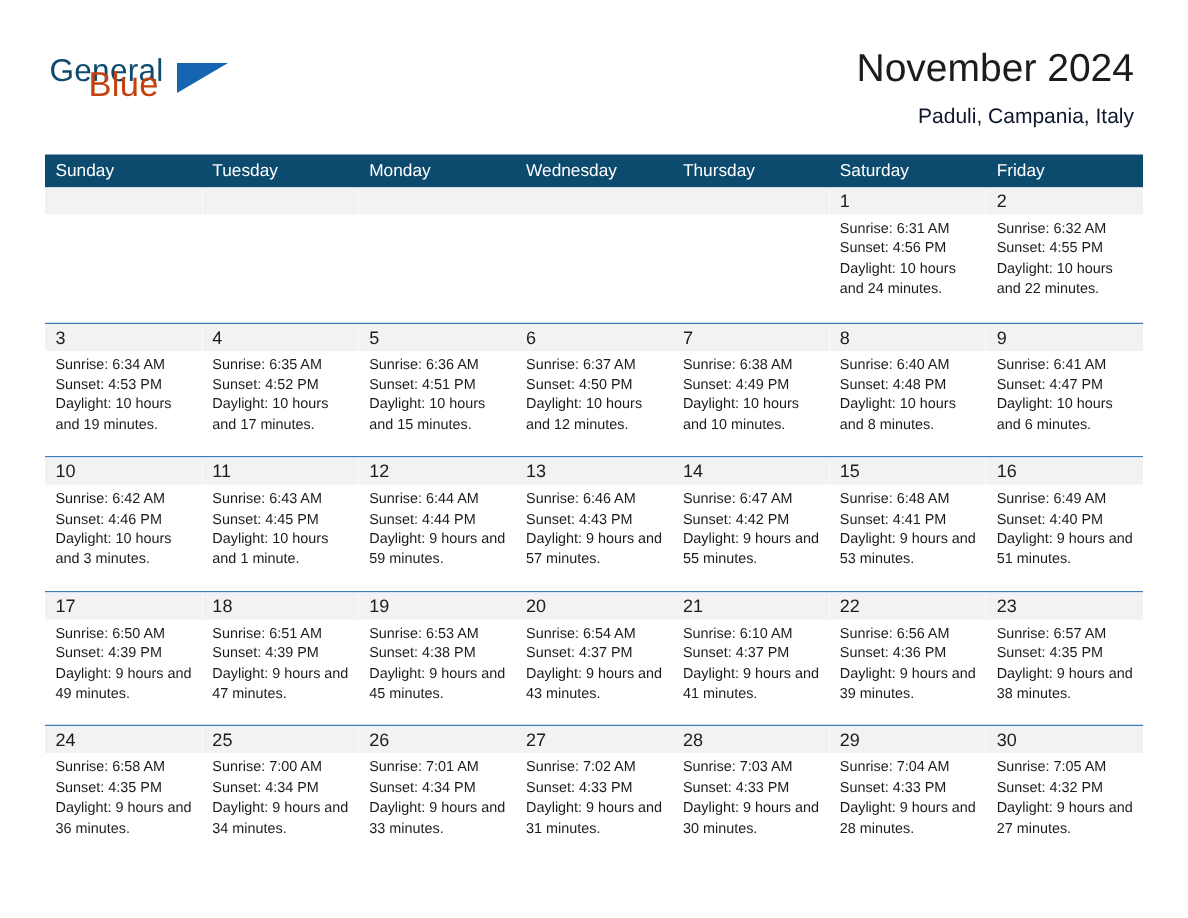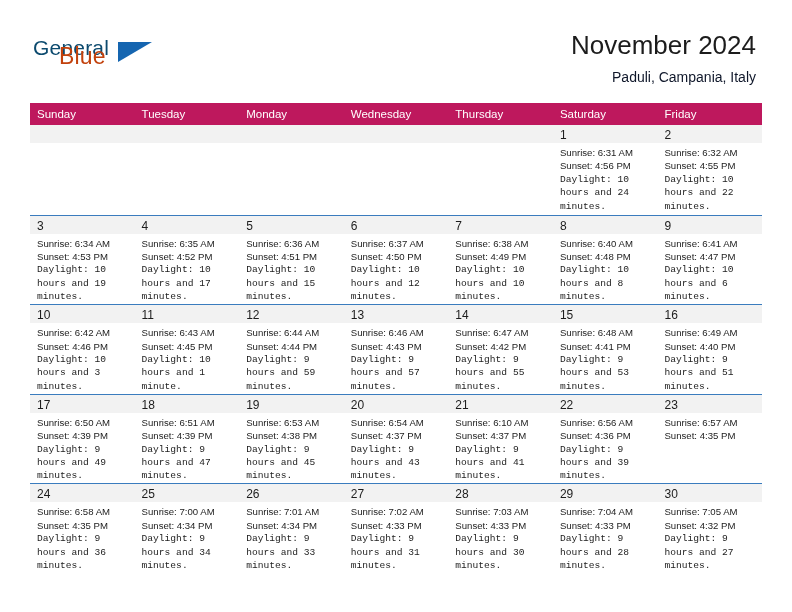--- a/index.html
+++ b/index.html
@@ -87,21 +87,21 @@
 
   
   .calendar {
     position: absolute;
     left: 30px;
     top: 103px;
     width: 732px;
   }
   .dow-row {
     display: flex;
-    background: #be185d;
+    background: #0c4a6e;
     height: 22px;
   }
   .dow {
     flex: 1 1 0;
     color: #ffffff;
     font-size: 11.5px;
     line-height: 22px;
     padding-left: 7px;
     box-sizing: border-box;
     white-space: nowrap;
@@ -138,21 +138,20 @@
     padding: 3px 6px 0 7px;
     font-size: 9.6px;
     line-height: 13.4px;
     color: #1c1c1c;
   }
   .cell .info div {
     white-space: nowrap;
   }
   .cell .info .daylight {
     white-space: normal;
-    font-family: Liberation Mono, monospace;
   }
 </style>
 </head>
 <body>
 
 <div class="page">
 
   <div class="header">
     <div class="logo">
       <span class="logo-general">General</span>
@@ -374,20 +373,21 @@
               <div>Sunrise: 6:56 AM</div>
               <div>Sunset: 4:36 PM</div>
               <div class="daylight">Daylight: 9 hours and 39 minutes.</div>
             </div>
           </div>
           <div class="cell">
             <div class="daynum-band"><span class="daynum">23</span></div>
             <div class="info">
               <div>Sunrise: 6:57 AM</div>
               <div>Sunset: 4:35 PM</div>
+              <div class="daylight">Daylight: 9 hours and 38 minutes.</div>
             </div>
           </div>
         </div>
         <div class="week">
           <div class="cell">
             <div class="daynum-band"><span class="daynum">24</span></div>
             <div class="info">
               <div>Sunrise: 6:58 AM</div>
               <div>Sunset: 4:35 PM</div>
               <div class="daylight">Daylight: 9 hours and 36 minutes.</div>

